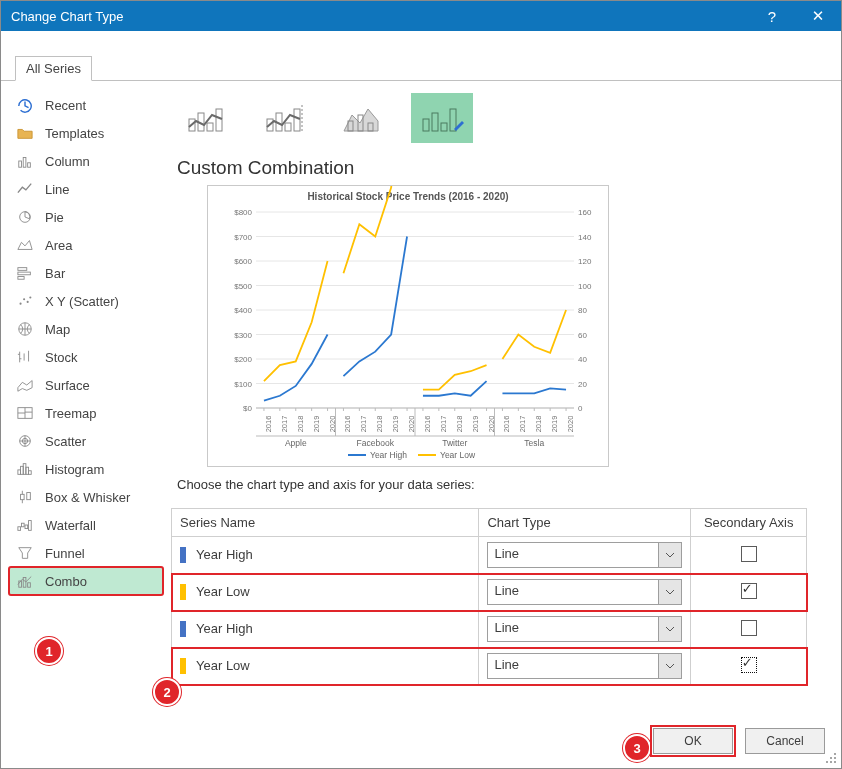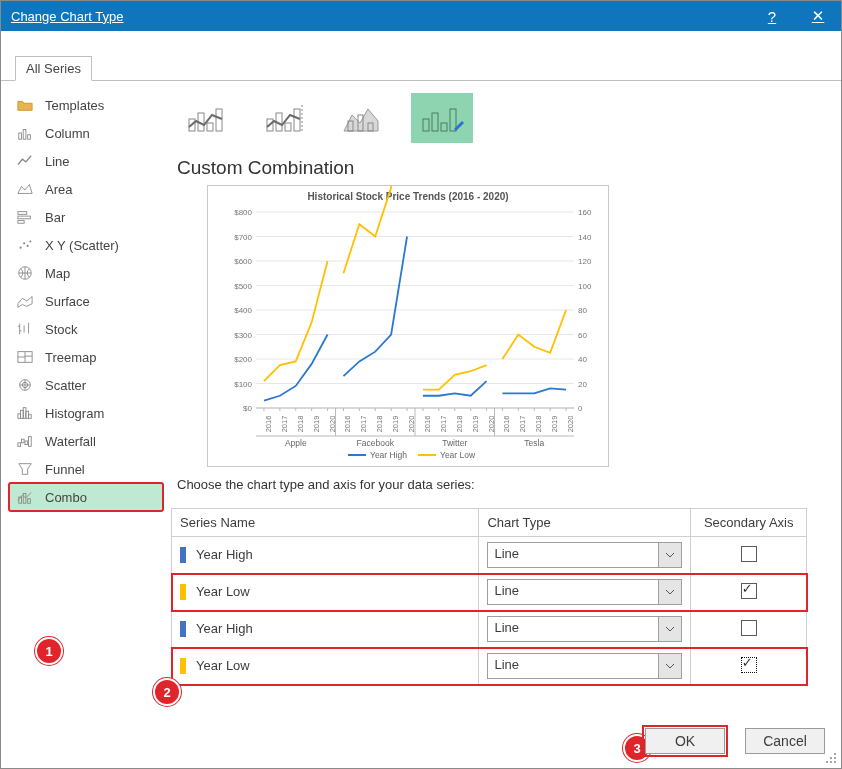--- a/index.html
+++ b/index.html
@@ -7,21 +7,21 @@
     --green:#8fd4b0;
     --orange:#ffc000;
     --chart-blue:#2b78d0;
     --gridgrey:#d9d9d9;
     --text:#3d3d3d;
     --border:#c0c0c0;
     --anno-red:#e0252a;
   }
   body{margin:0;font-family:Segoe UI,Arial,sans-serif;font-size:13px;color:var(--text);background:#f4f4f4;}
   .dialog{width:842px;height:769px;background:#fff;border:1px solid #8a8a8a;position:relative;box-sizing:border-box;}
-  .titlebar{height:30px;background:var(--blue);color:#fff;display:flex;align-items:center;text-decoration:underline;}
+  .titlebar{height:30px;background:var(--blue);color:#fff;display:flex;align-items:center;}
   .titlebar .title{padding-left:10px;font-size:13px;flex:1;}
   .titlebar .tbtn{width:46px;height:30px;display:flex;align-items:center;justify-content:center;font-size:15px;}
   .tabstrip{height:25px;display:flex;align-items:flex-end;margin-top:24px;padding-left:14px;border-bottom:1px solid var(--border);}
   .tab{padding:4px 10px;border:1px solid transparent;position:relative;top:1px;color:#444;}
   .tab.active{border:1px solid var(--border);border-bottom:1px solid #fff;background:#fff;}
   .body{display:flex;height:640px;}
   .sidebar{width:170px;padding:10px 8px;box-sizing:border-box;}
   .cat{display:flex;align-items:center;height:28px;padding-left:6px;gap:10px;color:#444;border-radius:2px;}
   .cat svg, .cat .ic{width:20px;height:16px;color:#7f7f7f;}
   .cat.selected{background:#bfe9d2;outline:2px solid var(--anno-red);outline-offset:-1px;}
@@ -42,21 +42,21 @@
   .swatch.orange{background:#ffc000;}
   .ctype{display:flex;height:26px;}
   .ctype .sel{flex:1;border:1px solid #9e9e9e;padding:3px 6px;background:#fff;}
   .ctype .dd{width:22px;background:#e5e5e5;border:1px solid #9e9e9e;border-left:none;display:flex;align-items:center;justify-content:center;}
   .chk{display:inline-block;width:14px;height:14px;border:1px solid #5a5a5a;position:relative;}
   .chk.checked::after{content:"✓";position:absolute;left:0px;top:-3px;font-size:13px;color:#333;}
   .chk.dotted{border:1px dotted #111;}
   .anno-box{outline:2.5px solid var(--anno-red);outline-offset:-1px;}
   .anno-num{width:24px;height:24px;border-radius:50%;background:var(--anno-red);color:#fff;display:flex;align-items:center;justify-content:center;font-weight:600;position:absolute;border:2px solid #fff;box-shadow:0 0 0 1px var(--anno-red);font-size:13px;}
   .footer{position:absolute;right:16px;bottom:14px;display:flex;gap:12px;align-items:center;}
-  .btn{width:78px;height:24px;border:1px solid #9a9a9a;background:#f0f0f0;font-size:14px;display:flex;align-items:center;justify-content:center;margin-left:8px;}
+  .btn{width:78px;height:24px;border:1px solid #9a9a9a;background:#f0f0f0;font-size:12px;display:flex;align-items:center;justify-content:center;}
   .btn.ok{outline:2.5px solid var(--anno-red);outline-offset:1px;}
 </style>
 </head>
 <body>
 
 <div class="dialog">
 
   <div class="titlebar">
     <div class="title">Change Chart Type</div>
     <div class="tbtn">?</div>
@@ -64,37 +64,51 @@
   </div>
 
   <div class="tabstrip">
     <div class="tab active">All Series</div>
   </div>
 
   <div class="body">
     <div class="sidebar" id="sidebar">
         <div class="cat">
           <svg viewBox="0 0 20 18">
+            <path d="M3 10a7 7 0 1 1 2 5" fill="none" stroke="#2d6fd2" stroke-width="1.6"></path>
+            <polyline points="10,5 10,10 14,12" fill="none" stroke="#2d6fd2" stroke-width="1.6"></polyline>
+          </svg>
+          <span>Recent</span>
+        </div>
+        <div class="cat">
+          <svg viewBox="0 0 20 18">
             <path d="M2 5h5l2 2h9v8H2z" fill="#e8b453" stroke="#c9922e"></path>
           </svg>
           <span>Templates</span>
         </div>
         <div class="cat">
           <svg viewBox="0 0 20 18">
             <rect x="3" y="9" width="3" height="7" fill="none" stroke="#888"></rect>
             <rect x="8" y="5" width="3" height="11" fill="none" stroke="#888"></rect>
             <rect x="13" y="11" width="3" height="5" fill="none" stroke="#888"></rect>
           </svg>
           <span>Column</span>
         </div>
         <div class="cat">
           <svg viewBox="0 0 20 18">
             <polyline points="2,13 7,7 11,10 17,3" fill="none" stroke="#888" stroke-width="1.5"></polyline>
           </svg>
           <span>Line</span>
+        </div>
+        <div class="cat">
+          <svg viewBox="0 0 20 18">
+            <circle cx="10" cy="9" r="6" fill="none" stroke="#888"></circle>
+            <path d="M10 9V3A6 6 0 0 1 15 11z" fill="none" stroke="#888"></path>
+          </svg>
+          <span>Pie</span>
         </div>
         <div class="cat">
           <svg viewBox="0 0 20 18">
             <polygon points="2,14 6,6 10,10 15,4 18,14" fill="none" stroke="#888"></polygon>
           </svg>
           <span>Area</span>
         </div>
         <div class="cat">
           <svg viewBox="0 0 20 18">
             <rect x="2" y="3" width="10" height="3" fill="none" stroke="#888"></rect>
@@ -111,39 +125,39 @@
             <circle cx="16" cy="5" r="1.2" fill="#888"></circle>
           </svg>
           <span>X Y (Scatter)</span>
         </div>
         <div class="cat">
           <svg viewBox="0 0 20 18">
             <circle cx="10" cy="9" r="7" fill="none" stroke="#888"></circle>
             <path d="M3 9h14M10 2v14M5 4q5 5 0 10M15 4q-5 5 0 10" fill="none" stroke="#888"></path>
           </svg>
           <span>Map</span>
-        </div>
-        <div class="cat">
-          <svg viewBox="0 0 20 18">
-            <path d="M2 12l5-6 5 3 6-5v8l-6 3-5-2-5 3z" fill="none" stroke="#888"></path>
-          </svg>
-          <span>Surface</span>
         </div>
         <div class="cat">
           <svg viewBox="0 0 20 18">
             <line x1="4" y1="3" x2="4" y2="15" stroke="#888"></line>
             <line x1="9" y1="5" x2="9" y2="13" stroke="#888"></line>
             <line x1="14" y1="2" x2="14" y2="14" stroke="#888"></line>
             <line x1="2" y1="6" x2="4" y2="6" stroke="#888"></line>
             <line x1="4" y1="11" x2="6" y2="11" stroke="#888"></line>
           </svg>
           <span>Stock</span>
         </div>
         <div class="cat">
           <svg viewBox="0 0 20 18">
+            <path d="M2 12l5-6 5 3 6-5v8l-6 3-5-2-5 3z" fill="none" stroke="#888"></path>
+          </svg>
+          <span>Surface</span>
+        </div>
+        <div class="cat">
+          <svg viewBox="0 0 20 18">
             <rect x="2" y="3" width="16" height="12" fill="none" stroke="#888"></rect>
             <line x1="10" y1="3" x2="10" y2="15" stroke="#888"></line>
             <line x1="2" y1="9" x2="10" y2="9" stroke="#888"></line>
             <line x1="10" y1="8" x2="18" y2="8" stroke="#888"></line>
           </svg>
           <span>Treemap</span>
         </div>
         <div class="cat">
           <svg viewBox="0 0 20 18">
             <circle cx="10" cy="9" r="6" fill="none" stroke="#888"></circle>
@@ -155,20 +169,29 @@
         </div>
         <div class="cat">
           <svg viewBox="0 0 20 18">
             <rect x="2" y="10" width="3" height="5" fill="none" stroke="#888"></rect>
             <rect x="5" y="6" width="3" height="9" fill="none" stroke="#888"></rect>
             <rect x="8" y="3" width="3" height="12" fill="none" stroke="#888"></rect>
             <rect x="11" y="7" width="3" height="8" fill="none" stroke="#888"></rect>
             <rect x="14" y="11" width="3" height="4" fill="none" stroke="#888"></rect>
           </svg>
           <span>Histogram</span>
+        </div>
+        <div class="cat">
+          <svg viewBox="0 0 20 18">
+            <rect x="5" y="6" width="4" height="6" fill="none" stroke="#888"></rect>
+            <line x1="7" y1="2" x2="7" y2="6" stroke="#888"></line>
+            <line x1="7" y1="12" x2="7" y2="16" stroke="#888"></line>
+            <rect x="12" y="4" width="4" height="8" fill="none" stroke="#888"></rect>
+          </svg>
+          <span>Box &amp; Whisker</span>
         </div>
         <div class="cat">
           <svg viewBox="0 0 20 18">
             <rect x="2" y="11" width="3" height="4" fill="none" stroke="#888"></rect>
             <rect x="6" y="7" width="3" height="4" fill="none" stroke="#888"></rect>
             <rect x="10" y="9" width="3" height="4" fill="none" stroke="#888"></rect>
             <rect x="14" y="4" width="3" height="11" fill="none" stroke="#888"></rect>
           </svg>
           <span>Waterfall</span>
         </div>

